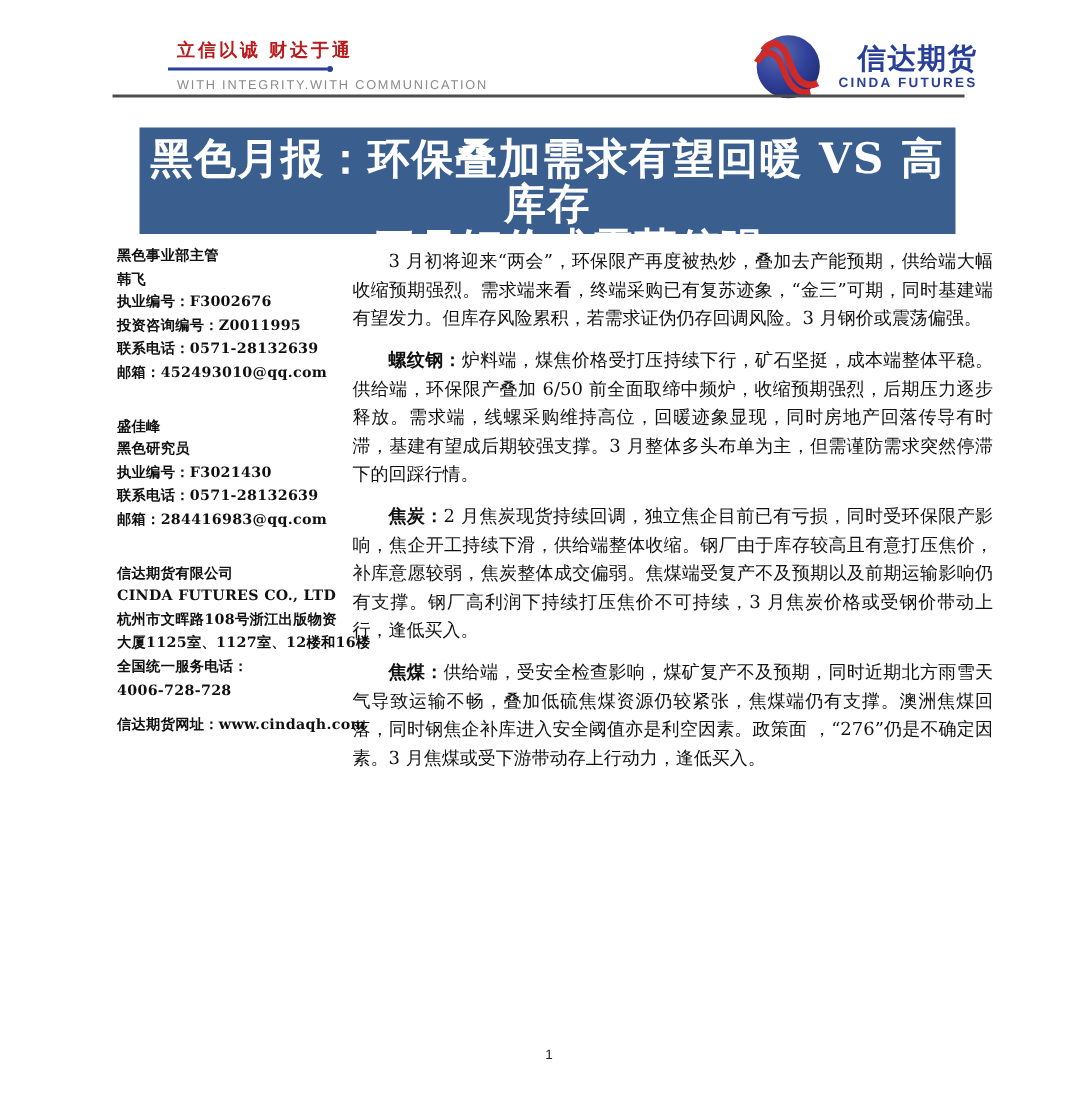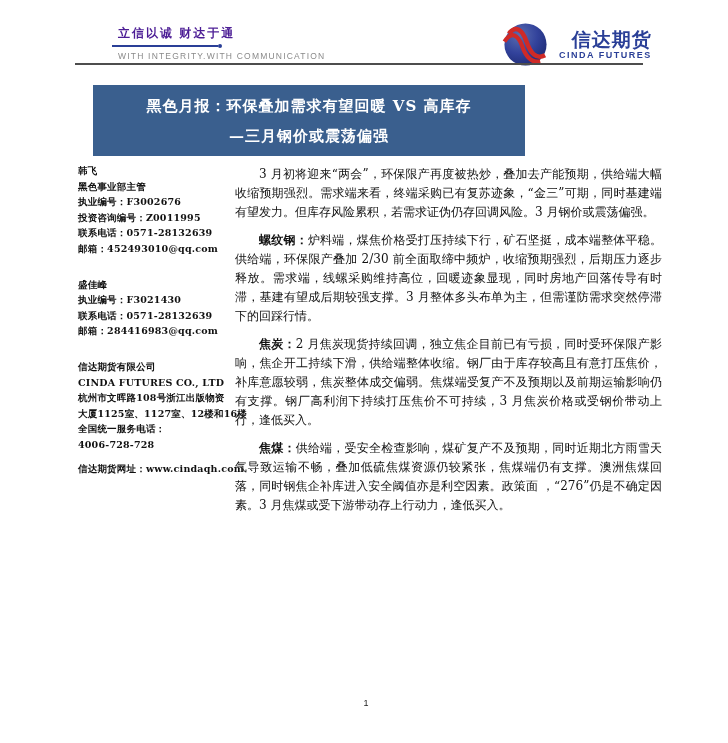--- a/index.html
+++ b/index.html
@@ -9,21 +9,21 @@
     position: relative;
     width: 728px;
     height: 743px;
     background: #ffffff;
     overflow: hidden;
   }
 
   
   .hdr-left { position: absolute; left: 118px; top: 25px; }
   .slogan {
-    color: #4c1d95;
+    color: #b91c1c;
     font-family: "Liberation Sans", sans-serif;
     font-weight: bold;
     font-size: 12px;
     letter-spacing: 2px;
     white-space: nowrap;
   }
   .slogan-rule {
     position: relative;
     margin-top: 3px;
     margin-left: -6px;
@@ -70,26 +70,26 @@
     position: absolute;
     left: 75px; top: 63px;
     width: 568px; height: 2px;
     background: #4d4d4d;
   }
 
   
   .banner {
     position: absolute;
     left: 93px; top: 85px;
-    width: 432px; height: 71px;
+    width: 544px; height: 71px;
     background: #3a5f8e;
     color: #ffffff;
     text-align: center;
     font-weight: bold;
-    font-size: 15px;
+    font-size: 28px;
     line-height: 30px;
     padding-top: 6px;
     letter-spacing: 1px;
   }
 
   
   .sidebar {
     position: absolute;
     left: 78px; top: 163px;
     width: 152px;
@@ -170,30 +170,31 @@
 
   <div class="hdr-divider"></div>
 
   <div class="banner">
     <div>黑色月报：环保叠加需求有望回暖 VS 高库存</div>
     <div>—三月钢价或震荡偏强</div>
   </div>
 
   <div class="sidebar">
     <div class="sb-block">
+      <div class="sb-line">黑色事业部主管</div>
       <div class="sb-line">韩飞</div>
-      <div class="sb-line">黑色事业部主管</div>
       <div class="sb-line">执业编号：F3002676</div>
       <div class="sb-line">投资咨询编号：Z0011995</div>
       <div class="sb-line">联系电话：0571-28132639</div>
       <div class="sb-line">邮箱：452493010@qq.com</div>
     </div>
 
     <div class="sb-block">
       <div class="sb-line">盛佳峰</div>
+      <div class="sb-line">黑色研究员</div>
       <div class="sb-line">执业编号：F3021430</div>
       <div class="sb-line">联系电话：0571-28132639</div>
       <div class="sb-line">邮箱：284416983@qq.com</div>
     </div>
 
     <div class="sb-block company">
       <div class="sb-line">信达期货有限公司</div>
       <div class="sb-line">CINDA FUTURES CO., LTD</div>
       <div class="sb-line">杭州市文晖路108号浙江出版物资</div>
       <div class="sb-line">大厦1125室、1127室、12楼和16楼</div>
@@ -204,21 +205,21 @@
     <div class="sb-block">
       <div class="sb-line">信达期货网址：www.cindaqh.com</div>
     </div>
   </div>
 
   <div class="main">
 
 
     <p class="para"><span class="lead"></span><span>3 月初将迎来“两会”，环保限产再度被热炒，叠加去产能预期，供给端大幅收缩预期强烈。需求端来看，终端采购已有复苏迹象，“金三”可期，同时基建端有望发力。但库存风险累积，若需求证伪仍存回调风险。3 月钢价或震荡偏强。</span></p>
 
-    <p class="para"><span class="lead">螺纹钢：</span><span>炉料端，煤焦价格受打压持续下行，矿石坚挺，成本端整体平稳。供给端，环保限产叠加 2/30 前全面取缔中频炉，收缩预期强烈，后期压力逐步释放。需求端，线螺采购维持高位，回暖迹象显现，同时房地产回落传导有时滞，基建有望成后期较强支撑。3 月整体多头布单为主，但需谨防需求突然停滞下的回踩行情。</span></p>
+    <p class="para"><span class="lead">螺纹钢：</span><span>炉料端，煤焦价格受打压持续下行，矿石坚挺，成本端整体平稳。供给端，环保限产叠加 6/50 前全面取缔中频炉，收缩预期强烈，后期压力逐步释放。需求端，线螺采购维持高位，回暖迹象显现，同时房地产回落传导有时滞，基建有望成后期较强支撑。3 月整体多头布单为主，但需谨防需求突然停滞下的回踩行情。</span></p>
 
 
     <p class="para"><span class="lead">焦炭：</span><span>2 月焦炭现货持续回调，独立焦企目前已有亏损，同时受环保限产影响，焦企开工持续下滑，供给端整体收缩。钢厂由于库存较高且有意打压焦价，补库意愿较弱，焦炭整体成交偏弱。焦煤端受复产不及预期以及前期运输影响仍有支撑。钢厂高利润下持续打压焦价不可持续，3 月焦炭价格或受钢价带动上行，逢低买入。</span></p>
 
     <p class="para"><span class="lead">焦煤：</span><span>供给端，受安全检查影响，煤矿复产不及预期，同时近期北方雨雪天气导致运输不畅，叠加低硫焦煤资源仍较紧张，焦煤端仍有支撑。澳洲焦煤回落，同时钢焦企补库进入安全阈值亦是利空因素。政策面 ，“276”仍是不确定因素。3 月焦煤或受下游带动存上行动力，逢低买入。</span></p>
   </div>
 
   <div class="page-num">1</div>
 
 </div>

